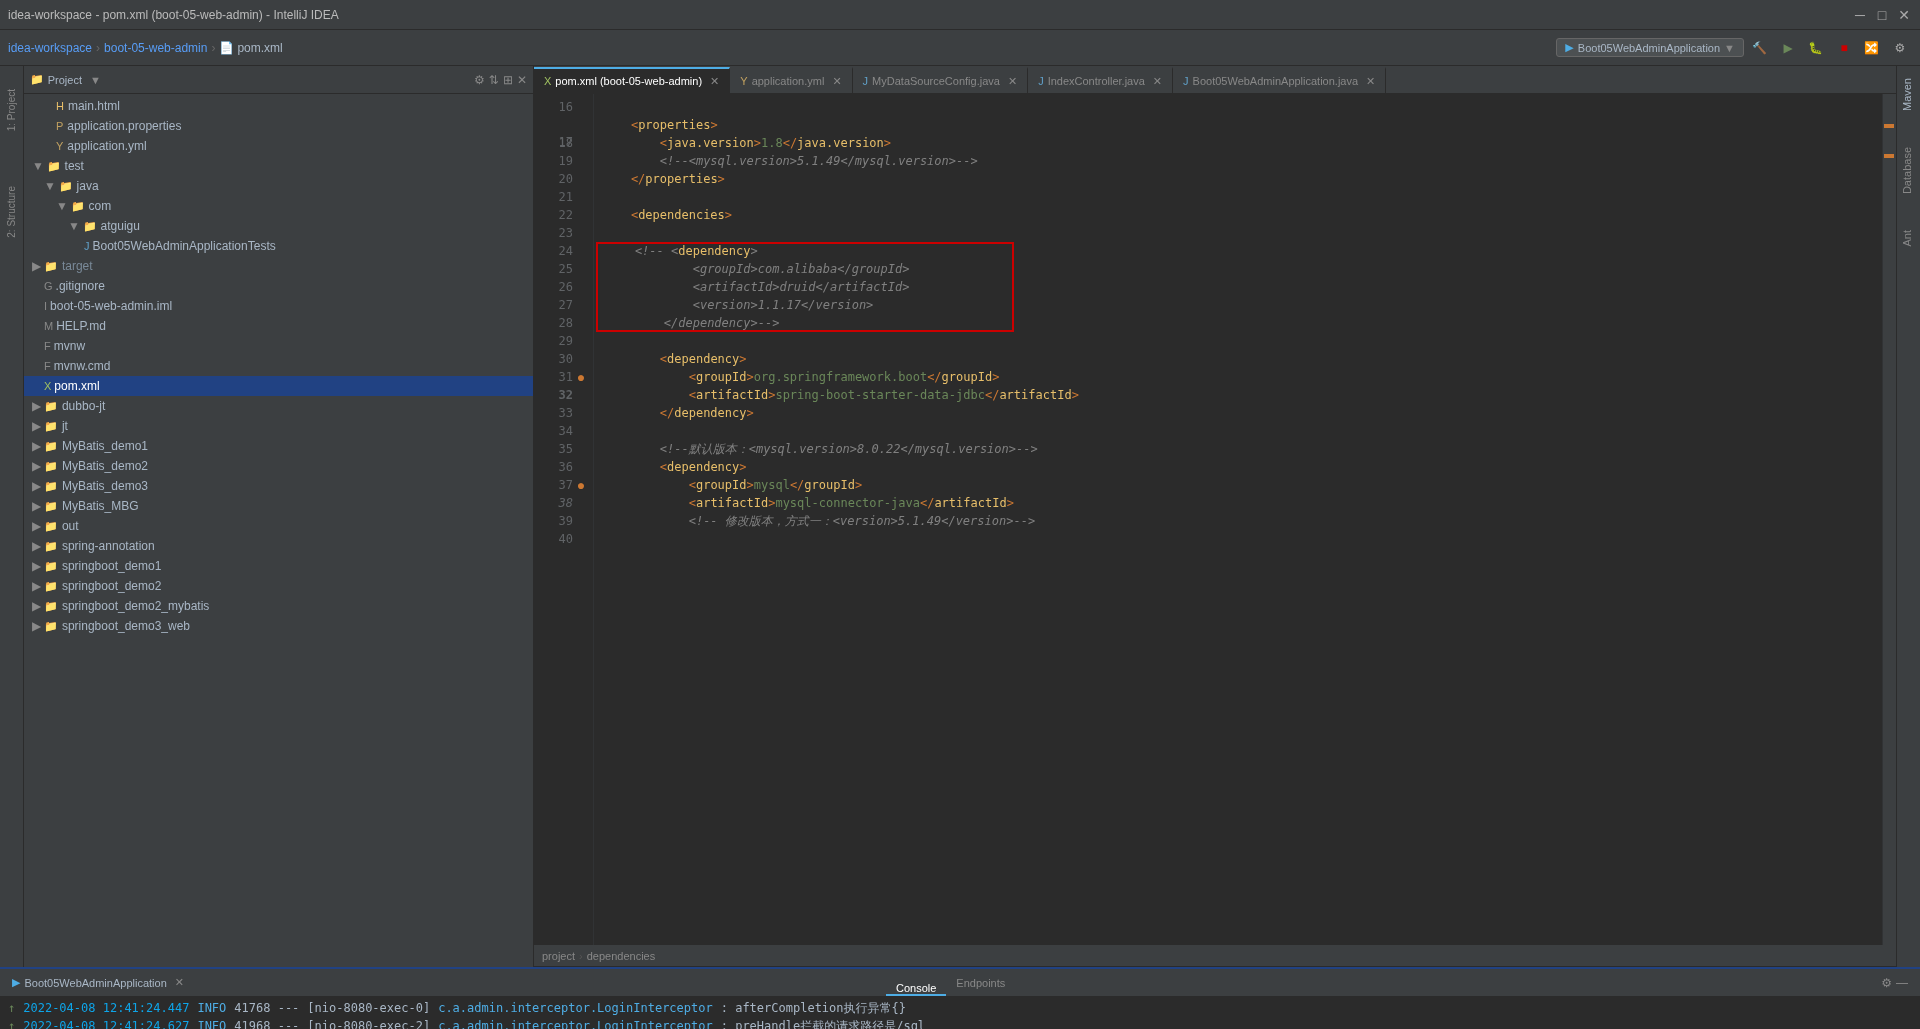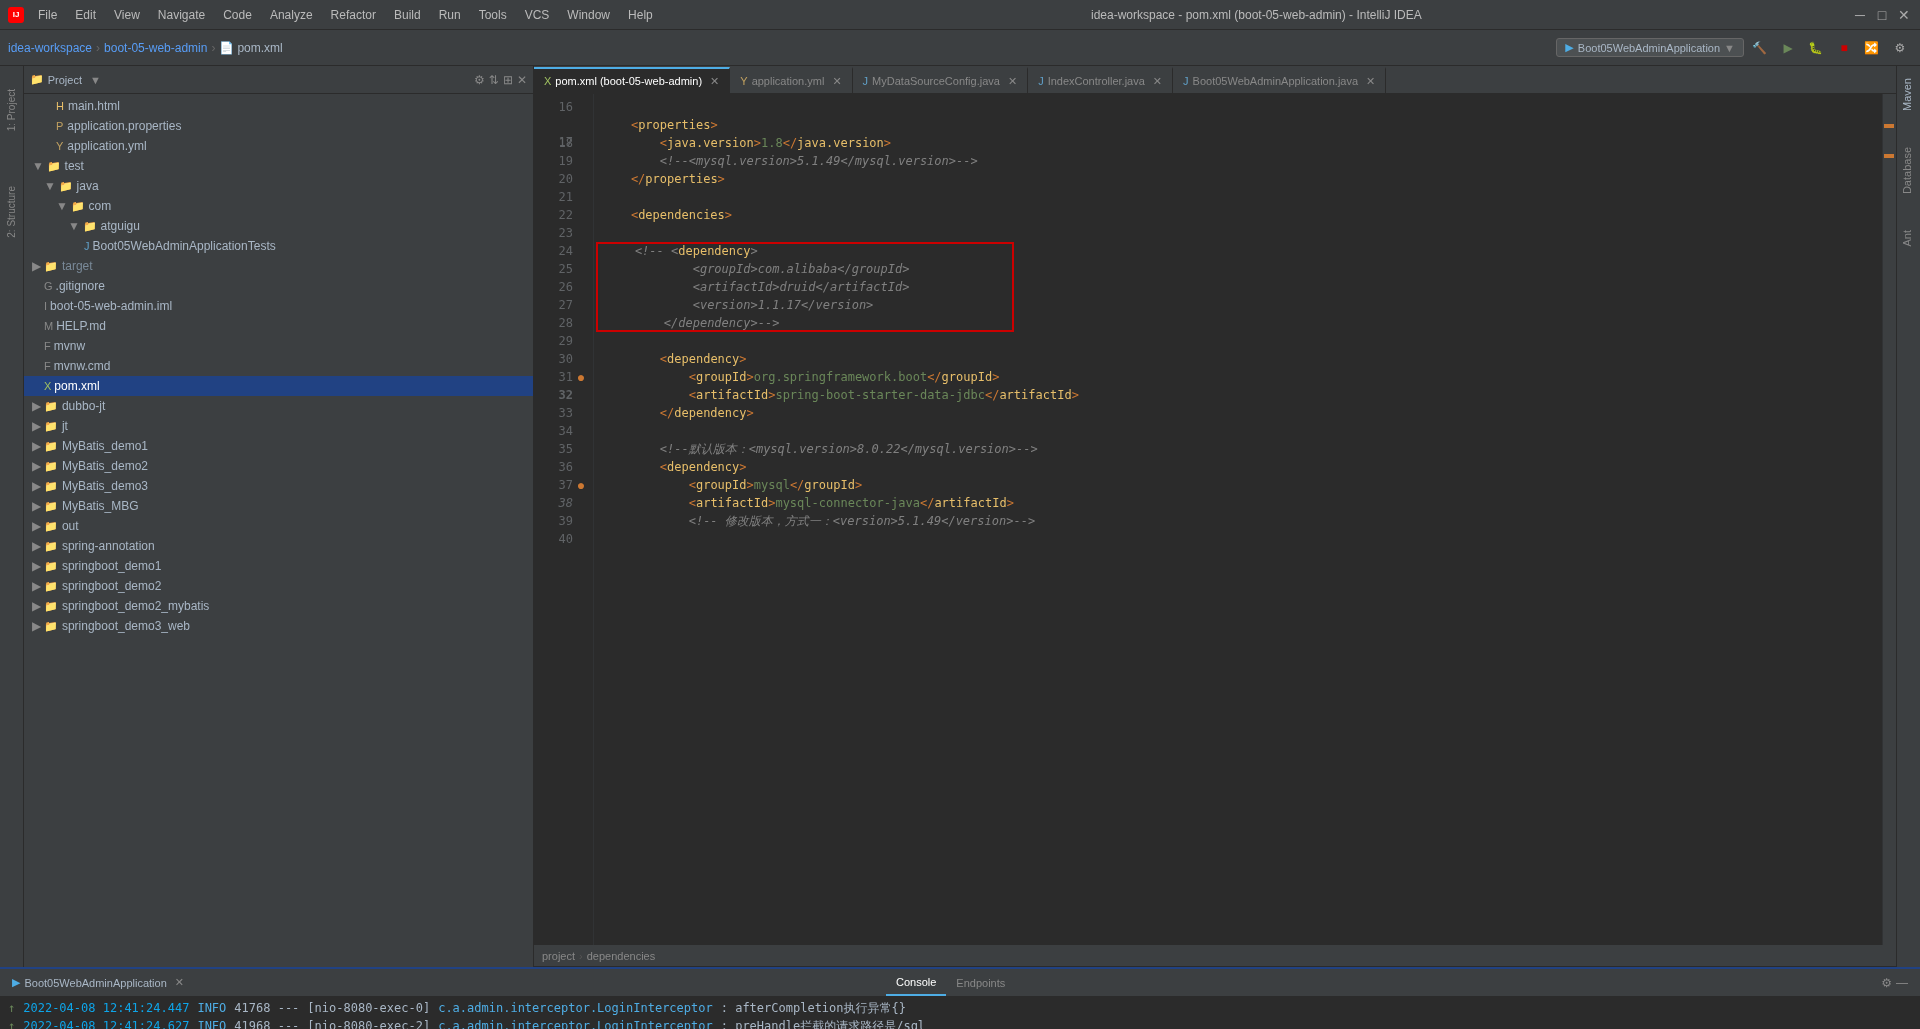--- a/index.html
+++ b/index.html
@@ -69,53 +69,35 @@
     #breadcrumb-bar .bc-sep { color: #555; }
 
     
     #right-panels { width: 24px; background: #3c3f41; border-left: 1px solid #2b2b2b; display: flex; flex-direction: column; }
     .right-panel-tab { writing-mode: vertical-rl; transform: rotate(180deg); padding: 8px 4px; font-size: 11px; color: #888; cursor: pointer; }
 
     
     #bottom-panel { height: 185px; background: #3c3f41; border-top: 2px solid #214283; display: flex; flex-direction: column; }
     #bottom-tabs { height: 28px; background: #3c3f41; display: flex; align-items: center; border-bottom: 1px solid #2b2b2b; padding: 0 4px; }
     .bottom-tab { height: 26px; display: flex; align-items: center; padding: 0 10px; gap: 4px; font-size: 11px; cursor: pointer; color: #888; }
-    .bottom-tab.active { color: #fff; border-bottom: 2px solid #4eade5; }
+    .bottom-tab.active { color: #fff; border-bottom: 2px solid #4eade5; align-items: flex-end; }
     #console-content { flex: 1; background: #2b2b2b; font-family: 'Consolas', monospace; font-size: 12px; padding: 2px 8px; overflow-y: auto; }
     .log-line { height: 18px; display: flex; align-items: center; gap: 8px; white-space: nowrap; }
     .log-time { color: #0ea5e9; }
     .log-info { color: #4eade5; }
     .log-class { color: #4eade5; }
     .log-msg { color: #a9b7c6; }
 
     
     .tree-selected { background: #214283; }
   </style>
 </head>
 <body>
 
 <div id="titlebar">
-  <div class="title-left">
-    <div class="app-icon">IJ</div>
-    <div class="menu-items">
-      <div class="menu-item">File</div>
-      <div class="menu-item">Edit</div>
-      <div class="menu-item">View</div>
-      <div class="menu-item">Navigate</div>
-      <div class="menu-item">Code</div>
-      <div class="menu-item">Analyze</div>
-      <div class="menu-item">Refactor</div>
-      <div class="menu-item">Build</div>
-      <div class="menu-item">Run</div>
-      <div class="menu-item">Tools</div>
-      <div class="menu-item">VCS</div>
-      <div class="menu-item">Window</div>
-      <div class="menu-item">Help</div>
-    </div>
-  </div>
   <div class="title-center">idea-workspace - pom.xml (boot-05-web-admin) - IntelliJ IDEA</div>
   <div class="title-right">
     <div class="win-btn">─</div>
     <div class="win-btn">□</div>
     <div class="win-btn">✕</div>
   </div>
 </div>
 
 <div id="nav-toolbar">
   <div class="breadcrumb">

